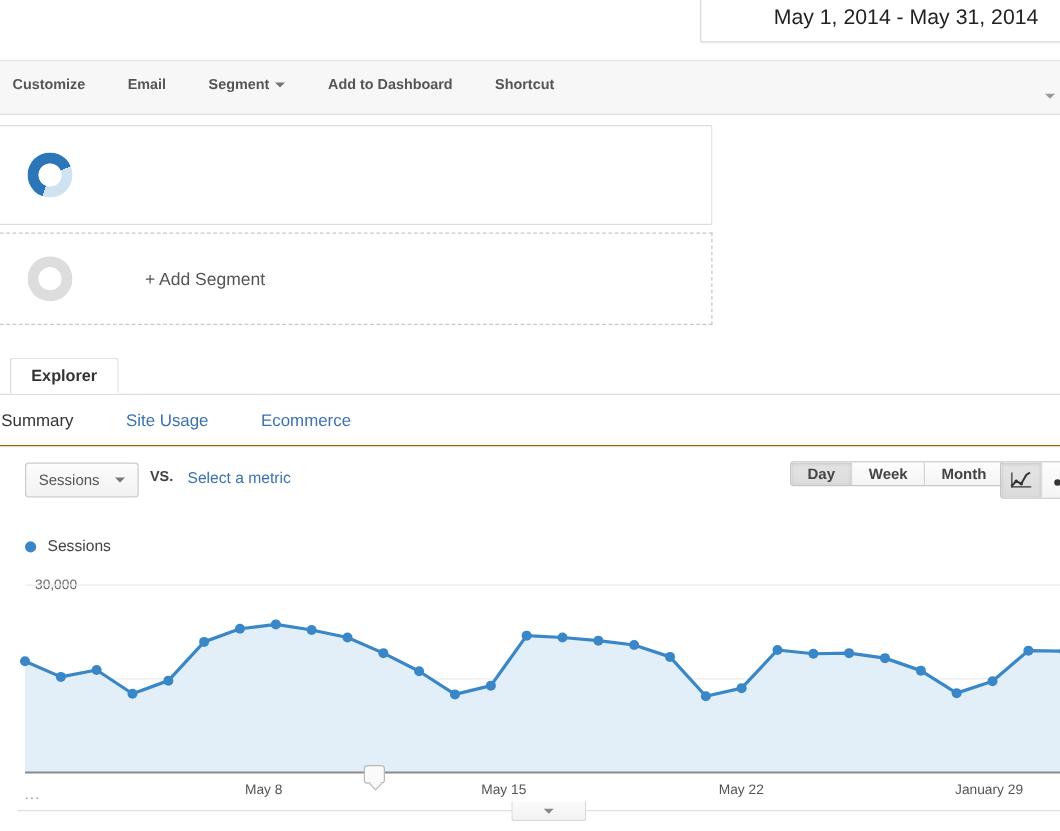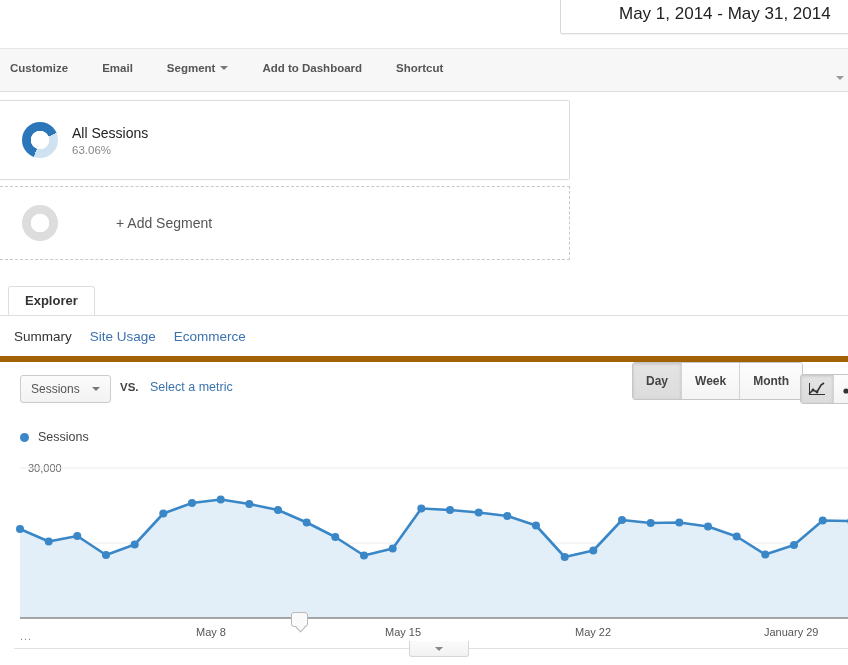--- a/index.html
+++ b/index.html
@@ -180,25 +180,25 @@
     align-items: center;
     font-size: 13px;
     font-weight: bold;
     color: #333;
     cursor: pointer;
   }
 
   .subnav {
     position: relative;
     height: 40px;
-    border-bottom: 6px solid #a16207;
-    display: flex;
-    align-items: center;
-    padding-left: 14px;
-    gap: 18px;
+    border-bottom: 1px solid #a16207;
+    display: flex;
+    align-items: center;
+    padding-left: 1px;
+    gap: 42px;
   }
   .subnav-item {
     font-size: 13.5px;
     color: #3b73af;
     cursor: pointer;
     white-space: nowrap;
   }
   .subnav-item.active {
     color: #333;
   }
@@ -239,23 +239,23 @@
     left: 150px;
     top: 18px;
     font-size: 12.5px;
     color: #3b73af;
     cursor: pointer;
   }
 
   .granularity {
     position: absolute;
     left: 632px;
-    top: 0;
-    display: flex;
-    height: 38px;
+    top: 12px;
+    display: flex;
+    height: 20px;
     border: 1px solid #c6c6c6;
     border-radius: 3px;
     overflow: hidden;
     box-sizing: border-box;
   }
   .gran-btn {
     padding: 0 13px;
     display: flex;
     align-items: center;
     font-size: 12px;
@@ -431,24 +431,20 @@
     </div>
   </div>
   <div class="toolbar-right">
     <span class="caret-down"></span>
   </div>
 </div>
 
 <div class="segments">
   <div class="segment-box">
     <div class="donut donut-filled"></div>
-    <div>
-      <div class="segment-label">All Sessions</div>
-      <div class="segment-pct">63.06%</div>
-    </div>
   </div>
   <div class="add-segment-box">
     <div class="donut donut-empty"></div>
     <div class="add-segment-label">+ Add Segment</div>
   </div>
 </div>
 
 <div class="tabs-row">
   <div class="tab">
     <span>Explorer</span>

